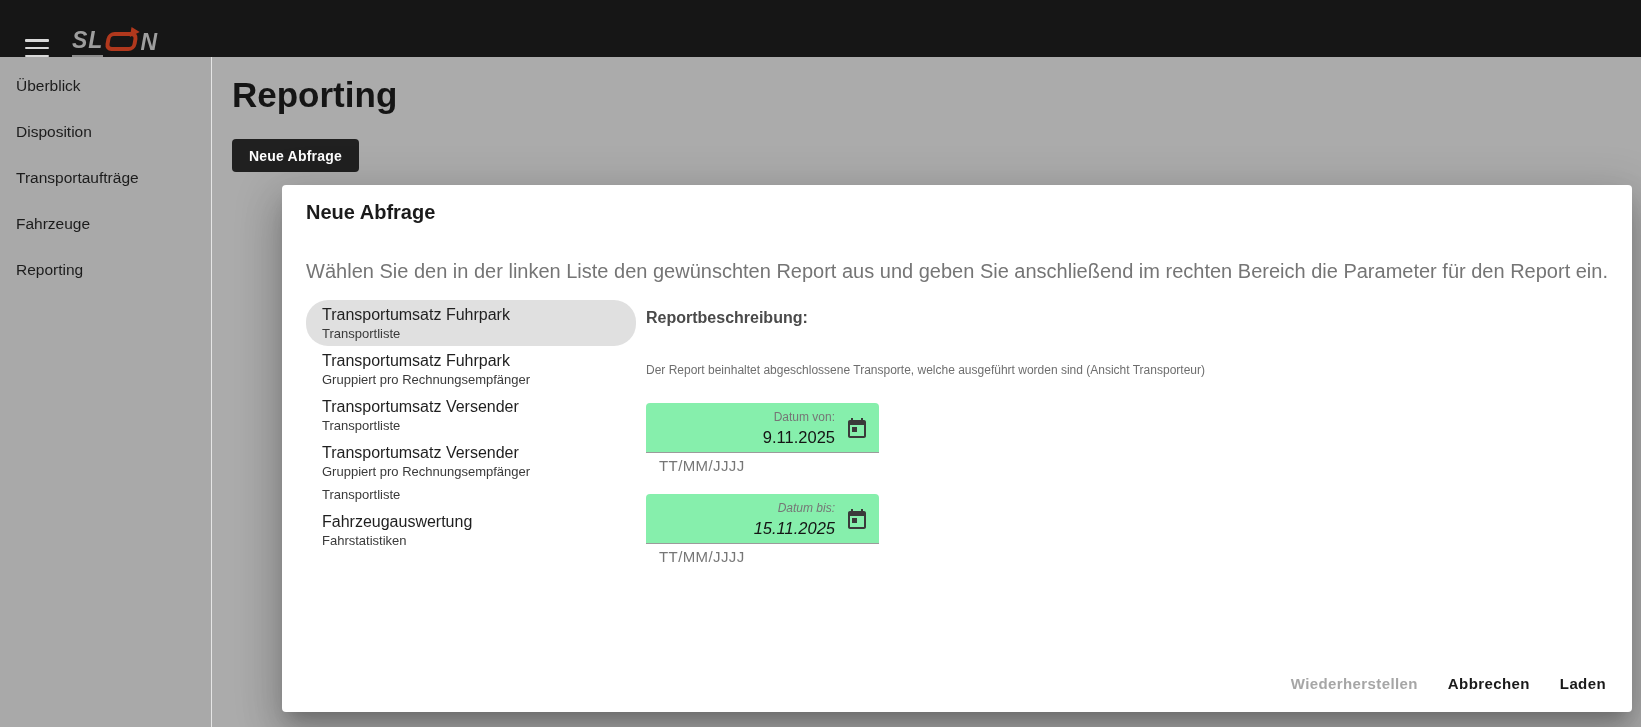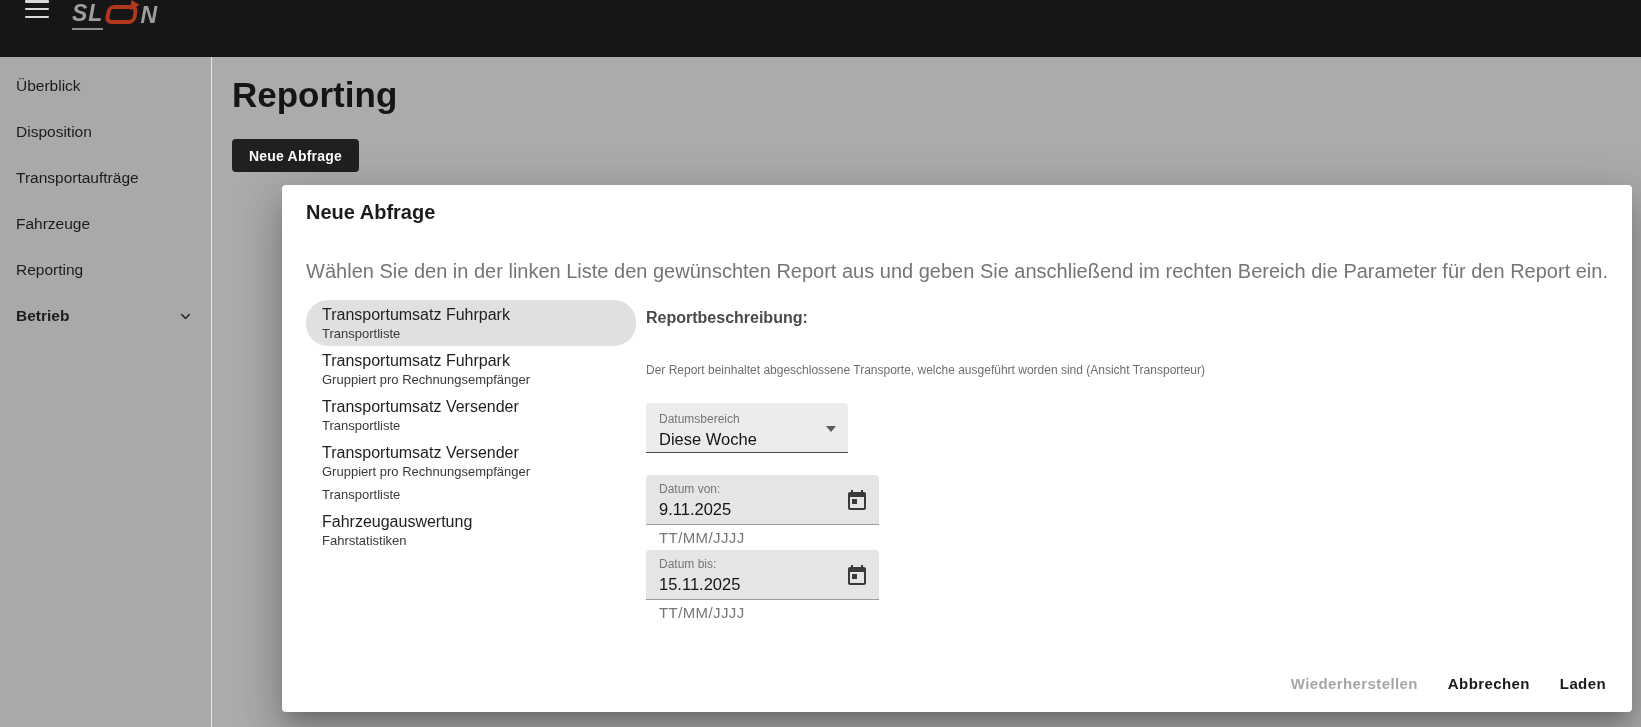--- a/index.html
+++ b/index.html
@@ -8,21 +8,21 @@
 
   .stage {
     position:relative; width:1641px; height:727px;
     background:#ababab; overflow:hidden;
     font-family:"Liberation Sans", sans-serif;
   }
 
   
   .appbar {
     position:absolute; top:0; left:0; right:0; height:57px;
-    background:#161616; display:flex; align-items:flex-start;
+    background:#161616; display:flex; align-items:flex-end;
     padding-left:25px; z-index:3;
   }
   .hamburger { width:24px; height:18px; display:flex; flex-direction:column;
     justify-content:space-between; cursor:pointer; background:none; border:none; }
   .hamburger span { display:block; height:2.5px; background:#d9d9d9; border-radius:1px; }
   .logo { display:flex; align-items:center; margin-left:23px;
     color:#9e9e9e; font-weight:700; font-style:italic;
     font-size:23px; letter-spacing:1px; user-select:none; }
   .logo .sl { border-bottom:2px solid #8d8d8d; padding-bottom:1px; }
   .logo .arrow-o {
@@ -88,26 +88,26 @@
   }
   .field-label { font-size:12px; color:#767676; line-height:14px; display:block; }
   .field-value { font-size:16.5px; color:#141414; line-height:21px; margin-top:3px; display:block; }
   .select-caret {
     position:absolute; right:12px; top:23px; width:0; height:0;
     border-left:5.5px solid transparent; border-right:5.5px solid transparent;
     border-top:6px solid #5c5c5c;
   }
 
   .date-field {
-    width:233px; height:50px; background:#e5e5e5;
+    width:233px; height:50px; background:#86efac;
     border-bottom:1px solid #9b9b9b; border-radius:4px 4px 0 0;
-    position:relative; padding:7px 44px 0 13px;
+    position:relative; padding:7px 44px 0 13px;text-align:right;
   }
   .date-field.first { margin-top:22px; }
-  .date-field.second { margin-top:5px; }
+  .date-field.second { margin-top:21px;font-style:italic; }
   .cal-btn {
     position:absolute; right:9px; top:13px; width:26px; height:26px;
     background:none; border:none; cursor:pointer; padding:1px;
   }
   .field-hint { margin:6px 0 0 13px; font-size:15px; color:#767676; letter-spacing:.4px; line-height:14px; }
 
   
   .dlg-actions {
     position:absolute; right:16px; bottom:12px; display:flex; gap:10px; align-items:center;margin-top:29px;
   }
@@ -156,28 +156,20 @@
       <div class="side-item">
         <span>Fahrzeuge</span>
 
       </div>
 
       <div class="side-item">
         <span>Reporting</span>
 
       </div>
 
-      <div class="side-item bold">
-        <span>Betrieb</span>
-        <span class="chev">
-          <svg width="15" height="15" viewBox="0 0 24 24">
-            <path d="M6 9l6 6 6-6" fill="none" stroke="#2b2b2b" stroke-width="2.3" stroke-linecap="round" stroke-linejoin="round"></path>
-          </svg>
-        </span>
-      </div>
     </nav>
 
   <main class="main">
     <h1 class="page-title">Reporting</h1>
     <button class="new-query-btn">Neue Abfrage</button>
   </main>
 
   <section class="dialog">
     <h2 class="dlg-title">Neue Abfrage</h2>
     <p class="dlg-instructions">Wählen Sie den in der linken Liste den gewünschten Report aus und geben Sie anschließend im rechten Bereich die Parameter für den Report ein.</p>
@@ -213,25 +205,20 @@
           <div class="report-item">
             <div class="r-title">Fahrzeugauswertung</div>
             <div class="r-sub">Fahrstatistiken</div>
           </div>
         </div>
 
       <div class="report-params">
         <div class="desc-heading">Reportbeschreibung:</div>
         <div class="desc-text">Der Report beinhaltet abgeschlossene Transporte, welche ausgeführt worden sind (Ansicht Transporteur)</div>
 
-        <button class="select-field">
-          <span class="field-label">Datumsbereich</span>
-          <span class="field-value">Diese Woche</span>
-          <span class="select-caret"></span>
-        </button>
 
         <div class="date-field first">
           <span class="field-label">Datum von:</span>
           <span class="field-value">9.11.2025</span>
           <button class="cal-btn" aria-label="open calendar">
             <svg width="24" height="24" viewBox="0 0 24 24">
               <path fill="#3a3a3a" d="M16 1v2H8V1H6v2H5c-1.11 0-2 .9-2 2v14c0 1.1.89 2 2 2h14c1.1 0 2-.9 2-2V5c0-1.1-.9-2-2-2h-1V1h-2zm3 18H5V8h14v11zM12 10H7v5h5v-5z"></path>
             </svg>
           </button>
         </div>

